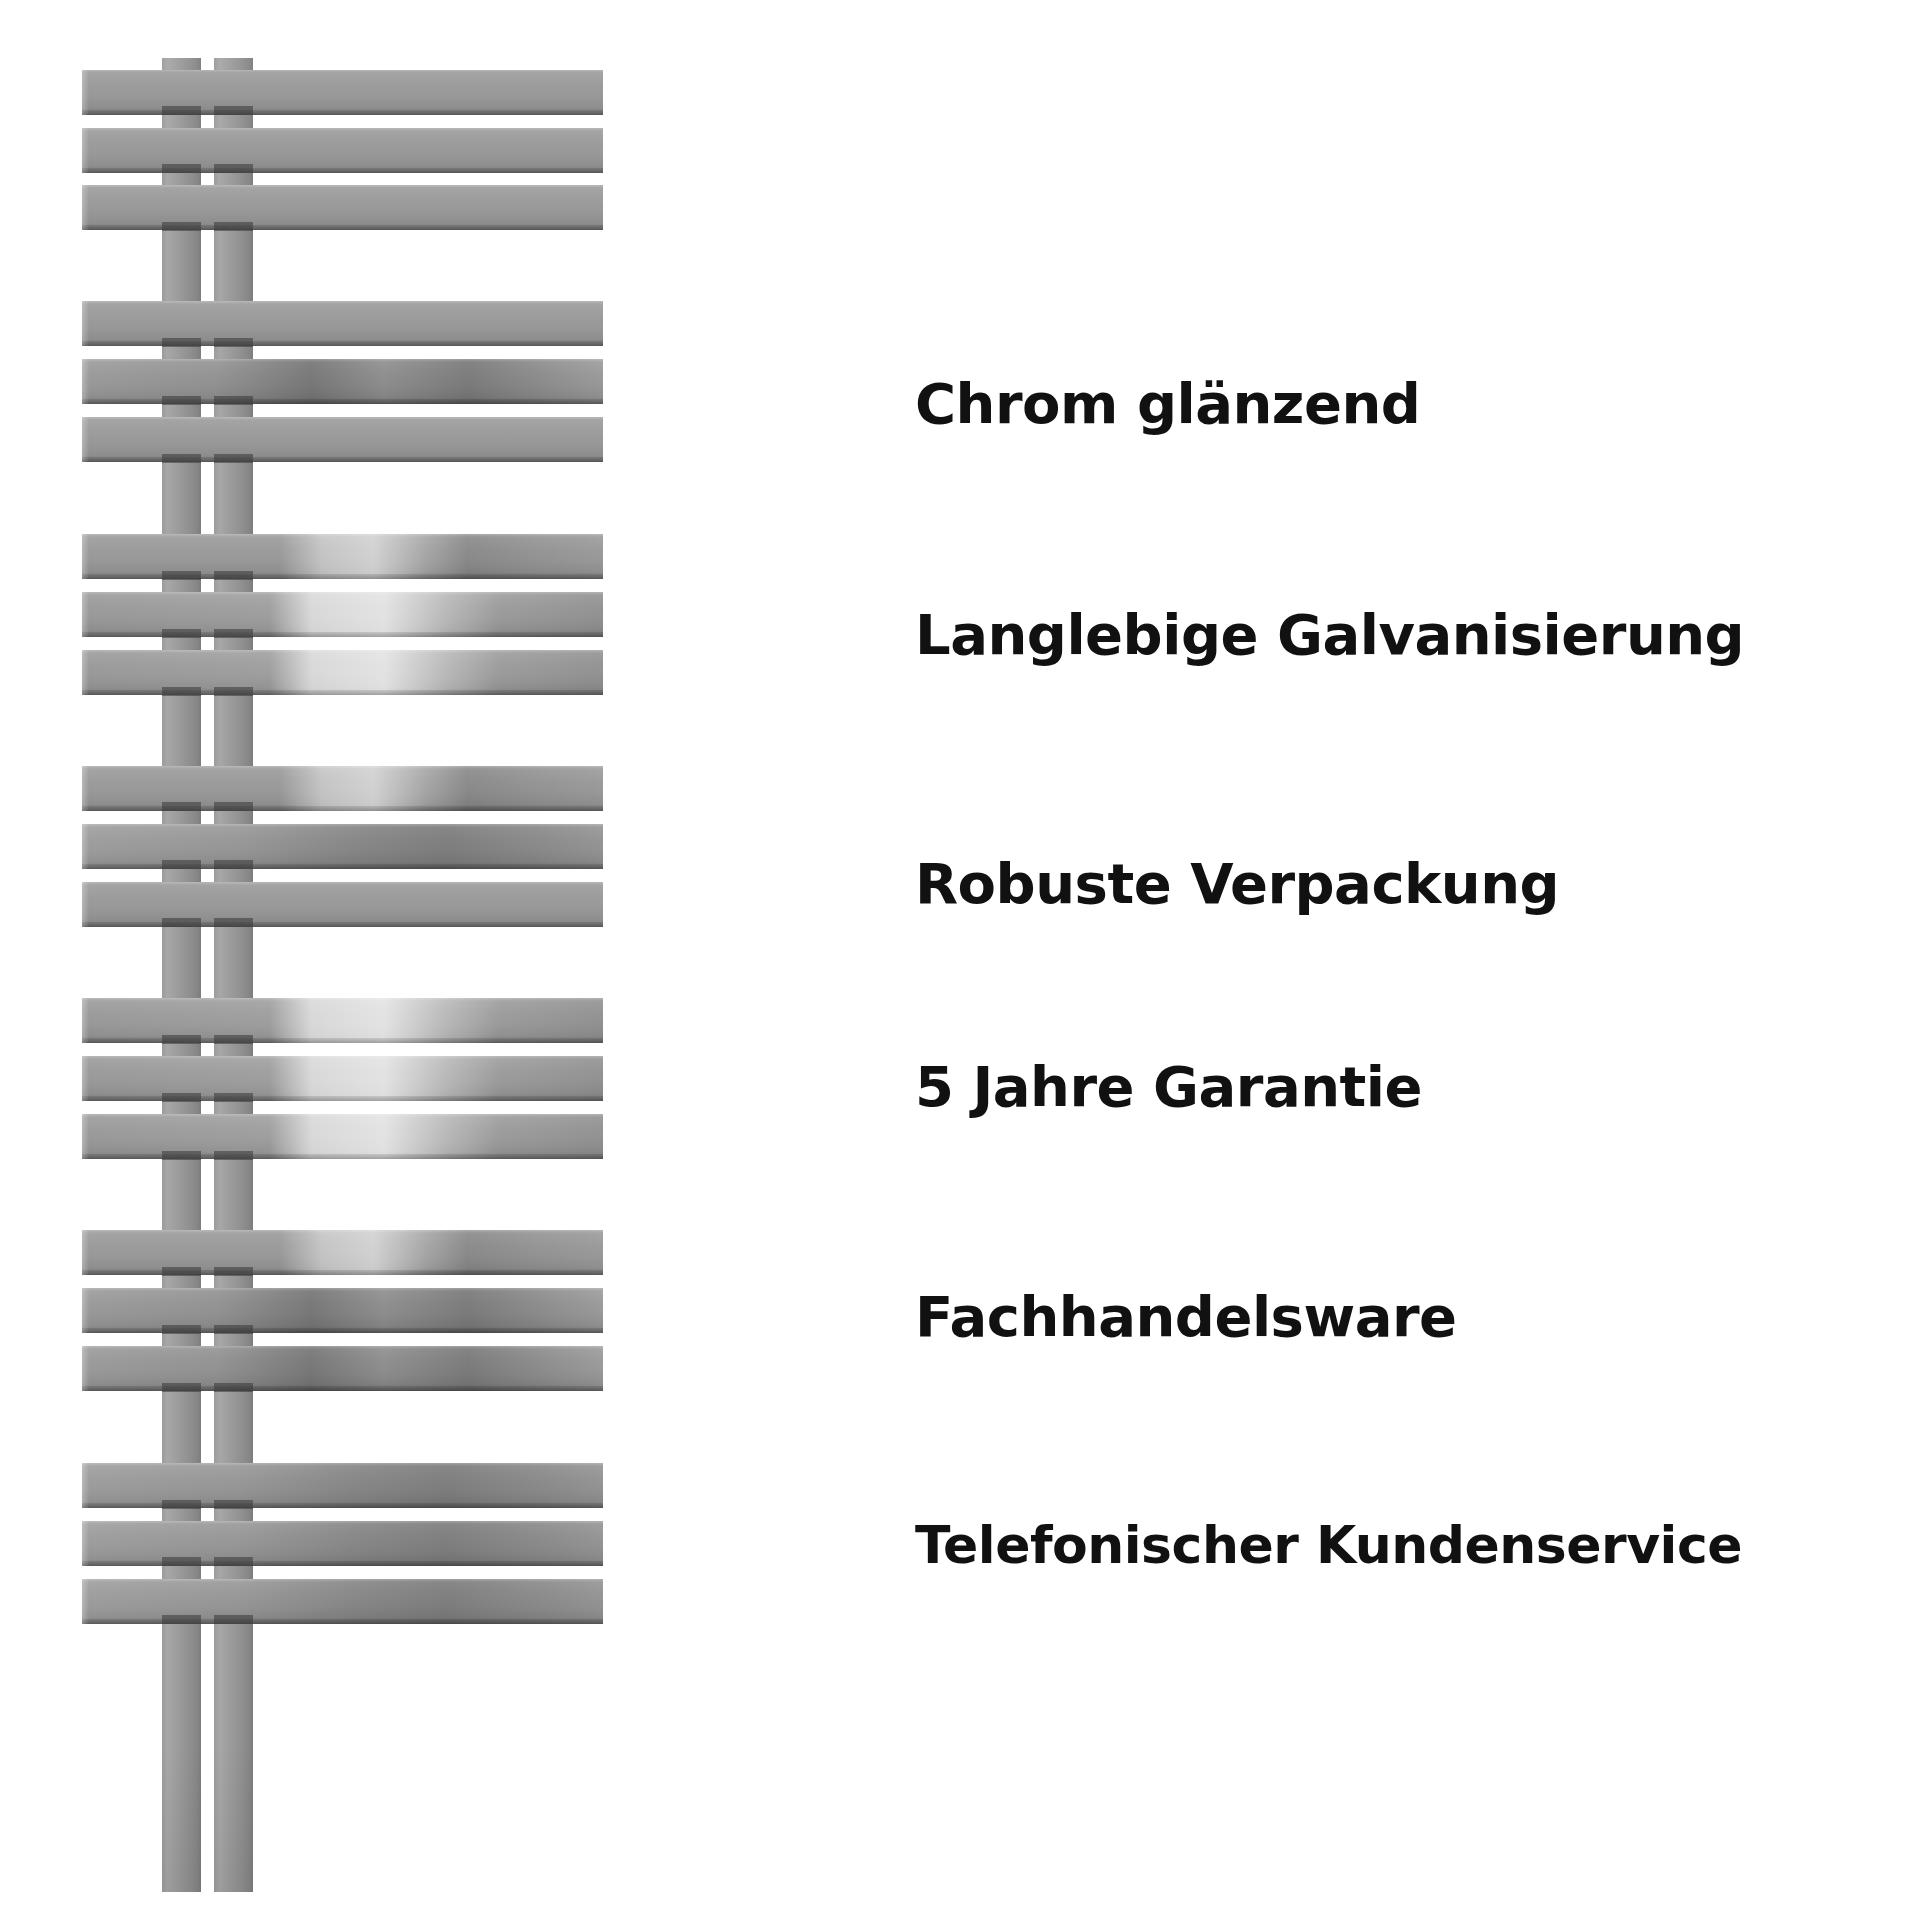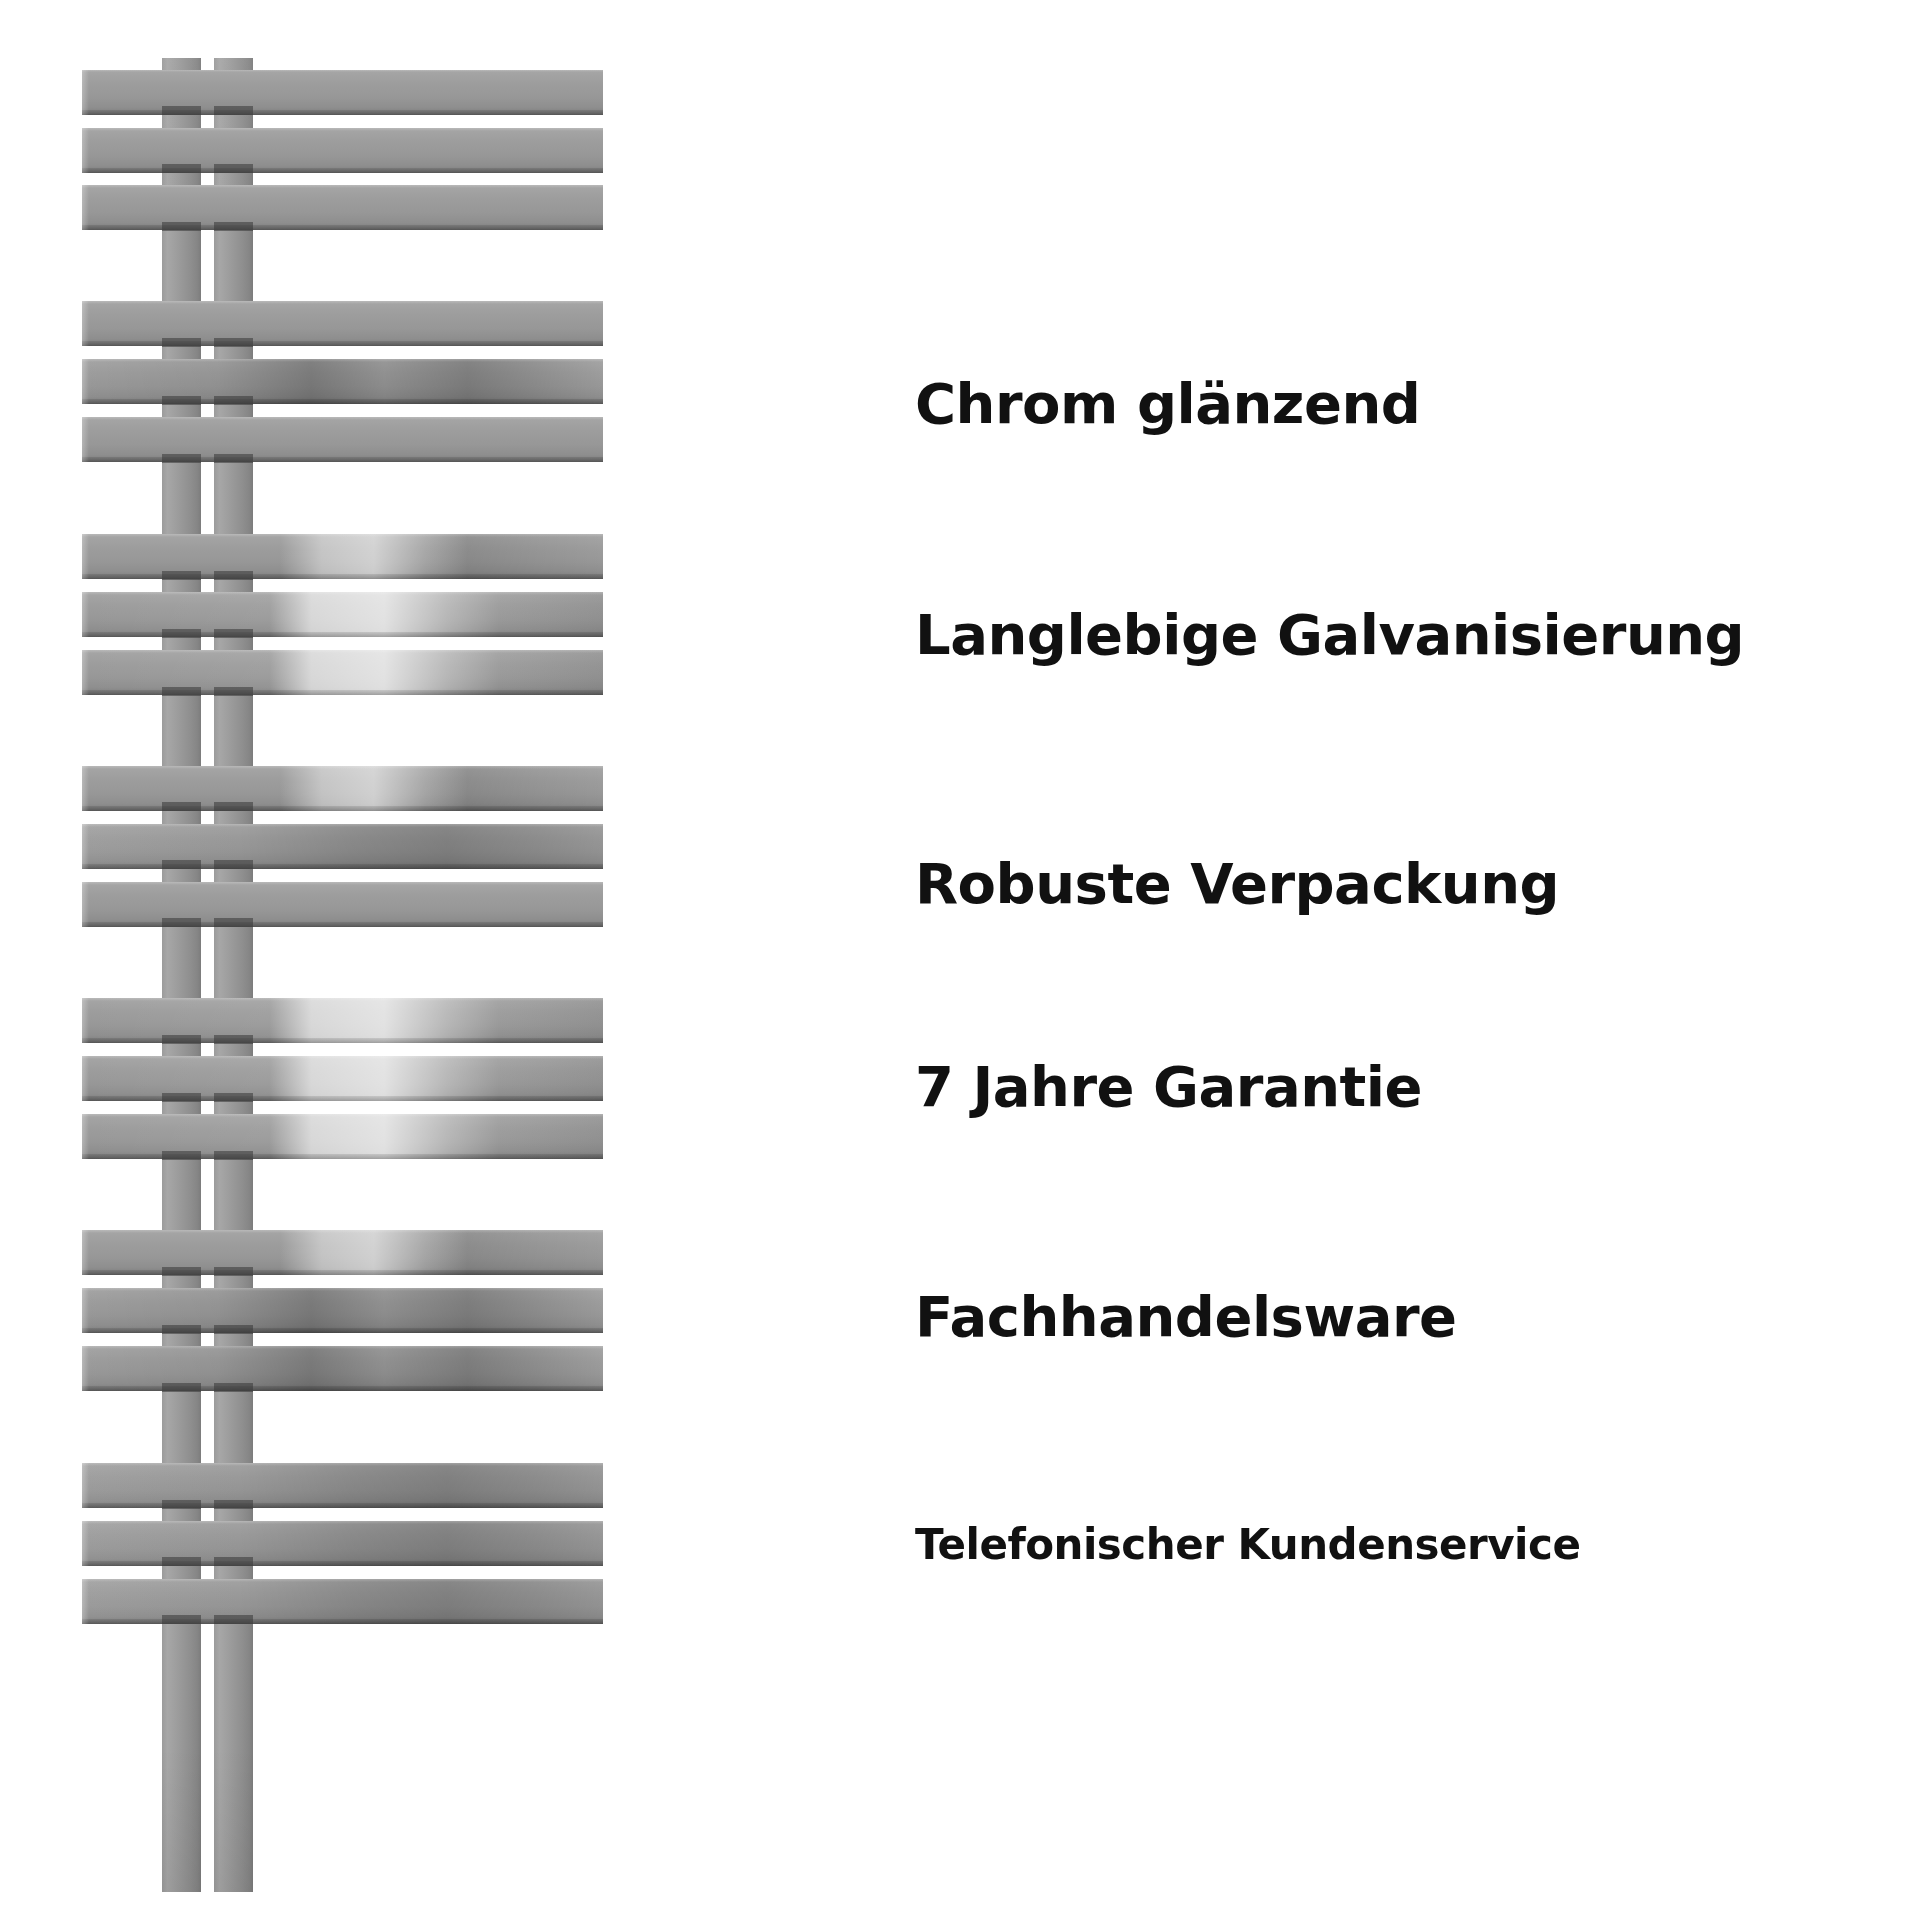--- a/index.html
+++ b/index.html
@@ -173,21 +173,21 @@
     font-size: 56px;
     line-height: 62px;
     letter-spacing: -0.5px;
     white-space: nowrap;
   }
   .feature.f0 { top: 373px; }
   .feature.f1 { top: 604px; }
   .feature.f2 { top: 825px; margin-top: 28px; }
   .feature.f3 { top: 1056px; }
   .feature.f4 { top: 1286px; }
-  .feature.f5 { top: 1514px; font-size: 42px; }
+  .feature.f5 { top: 1514px; font-size: 52px; }
 </style>
 </head>
 <body>
 
 <div id="canvas">
 
   <div id="product">
     <div class="rad-stage">
 
       <div class="rail r1">
@@ -388,19 +388,19 @@
           <div class="notch n1" style="top: 1557px;"></div>
           <div class="notch n2" style="top: 1557px;"></div>
         </div>
     </div>
   </div>
 
   <div id="features">
     <div class="feature f1">Langlebige Galvanisierung</div>
     <div class="feature f0">Chrom glänzend</div>
     <div class="feature f2">Robuste Verpackung</div>
-    <div class="feature f3">7 Jahre Garantie</div>
+    <div class="feature f3">5 Jahre Garantie</div>
     <div class="feature f4">Fachhandelsware</div>
     <div class="feature f5">Telefonischer Kundenservice</div>
   </div>
 
 </div>
 
 
 </body></html>

